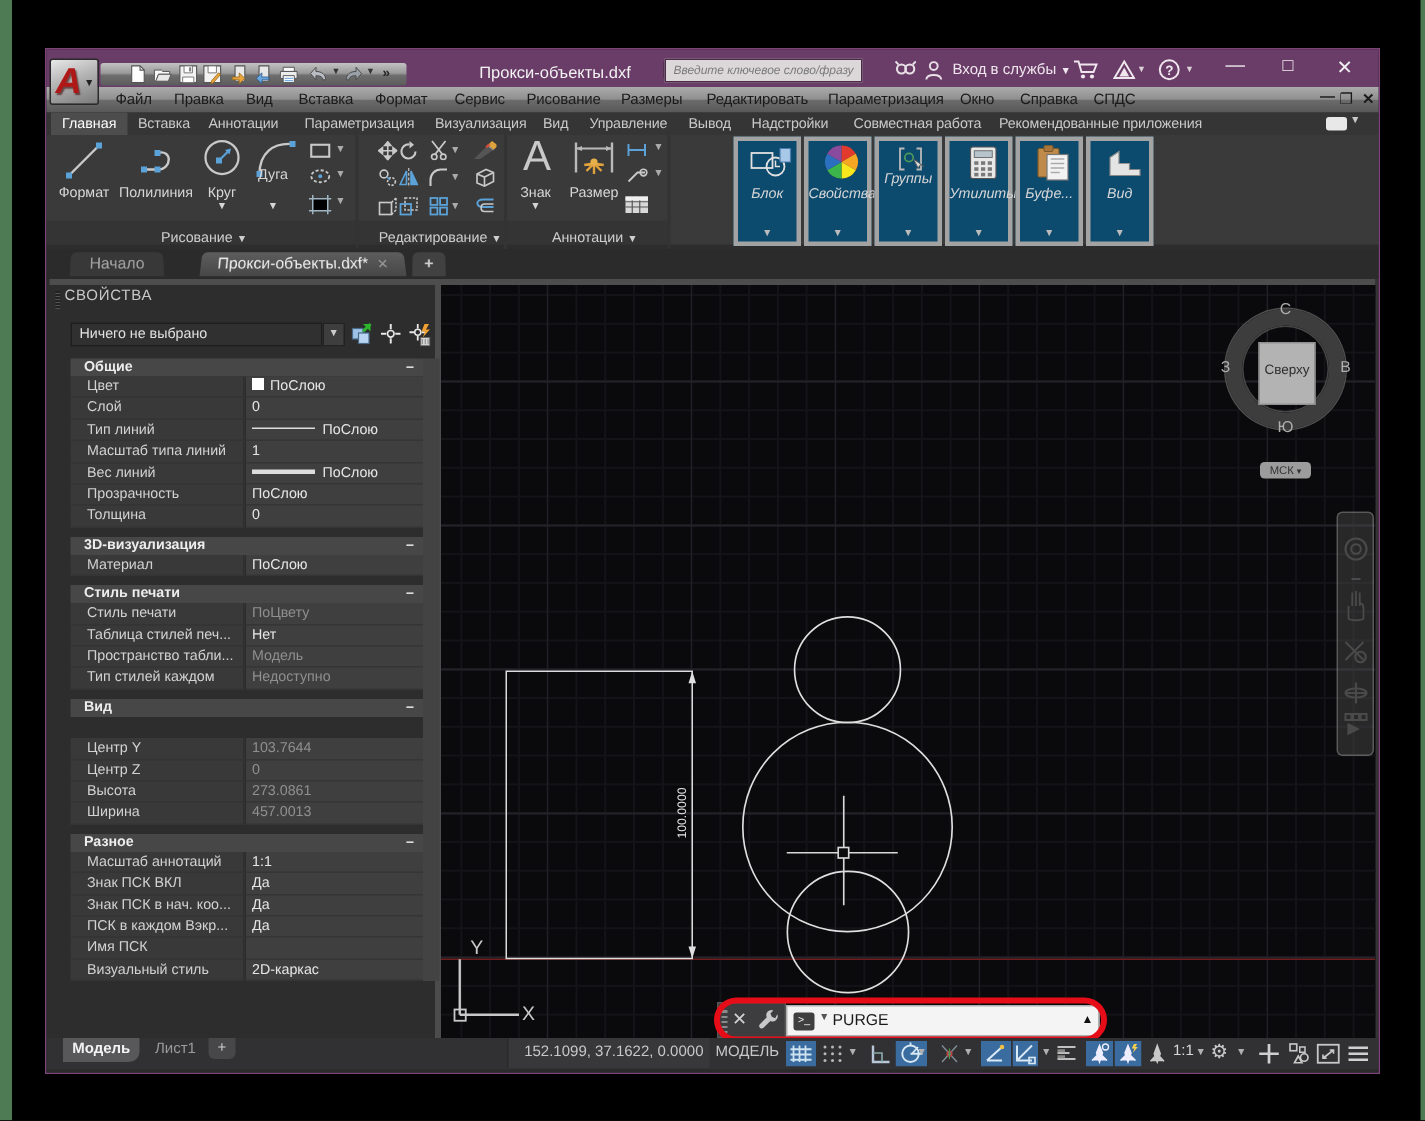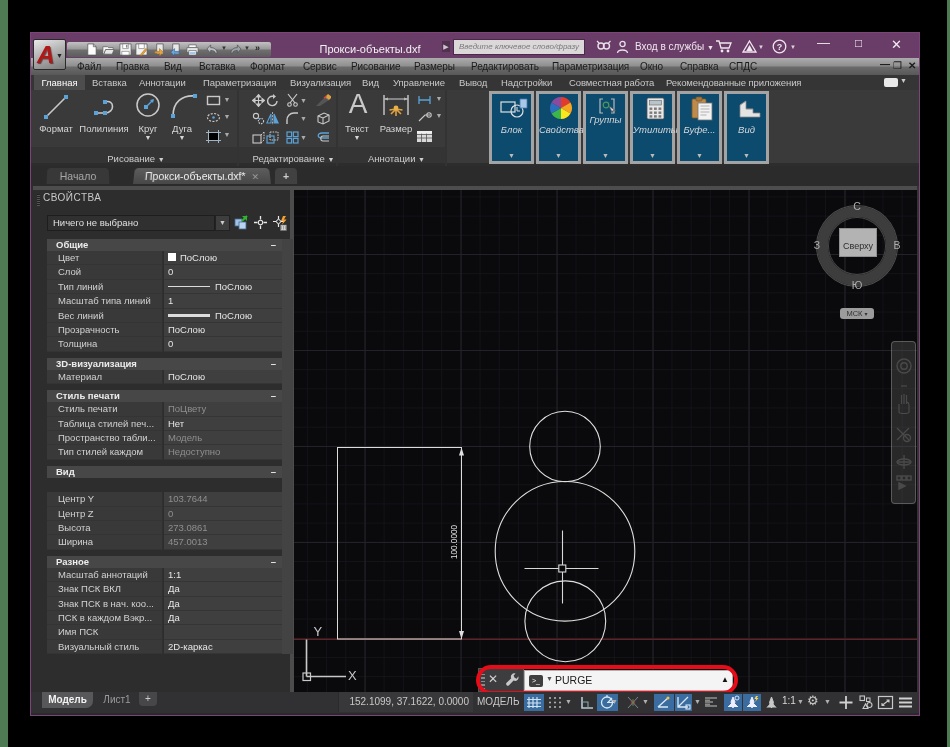--- a/index.html
+++ b/index.html
@@ -7,21 +7,21 @@
 body { font-family:"Liberation Sans", sans-serif; }
 .abs { position:absolute; }
 #screen { position:relative; width:950px; height:747px; background:#000; overflow:hidden; }
 .green { background:#4e7b53; }
 #win { left:31px; top:33px; width:888px; height:682px; background:#333; outline:1px solid #7c4479; }
 
 #titlebar { left:0; top:0; width:888px; height:25px; background:#6a3c68; }
 #qat { left:36px; top:9px; width:204px; height:15px; border-radius:2px; background:linear-gradient(180deg,#c2c2c2,#9a9a9a 45%,#6e6e6e 55%,#5c5c5c); }
 .qi { position:absolute; top:1px; width:13px; height:13px; }
 #doctitle { left:219px; top:10px; width:240px; text-align:center; color:#f2f2f2; font-size:11px; }
-#searchbox { left:422px; top:6px; width:132px; height:16px; background:#dcd8da; border:1px solid #4a2a48; color:#7a7a7a; font-style:italic; font-size:8px; line-height:14px; padding-left:5px; }
+#searchbox { left:412px; top:6px; width:132px; height:16px; background:#dcd8da; border:1px solid #4a2a48; color:#7a7a7a; font-style:italic; font-size:8px; line-height:14px; padding-left:5px; }
 .tbtxt { color:#efe6ee; font-size:10px; top:8px; }
 .winbtn { color:#f0eef0; font-size:13px; top:5px; }
 
 #menubar { left:0; top:25px; width:888px; height:17px; background:linear-gradient(180deg,#ababab,#8f8f8f 48%,#6b6b6b 52%,#585858); }
 .mi { position:absolute; top:3px; color:#1a1a1a; font-size:10px; letter-spacing:-0.1px; }
 
 #alogo { left:2px; top:6px; width:33px; height:31px; background:linear-gradient(160deg,#e8e8e8,#b9b9b9 40%,#7a7a7a); border:1px solid #2a2a2a; border-radius:2px; }
 #alogo .A { position:absolute; left:3px; top:1px; font-size:24px; font-weight:bold; color:#b01818; text-shadow:1px 1px 1px rgba(60,0,0,.6); font-style:italic; }
 #alogo .dd { position:absolute; right:2px; top:12px; color:#222; font-size:7px; }
 
@@ -208,21 +208,21 @@
           <path d="M19 7 l-4 1 3 3z" fill="#5aa2d8"></path>
           <rect x="9" y="13" width="4" height="4" fill="#5aa2d8"></rect>
         </svg>
       <div class="biglabel" style="left:94px;top:33px;width:46px;">Круг</div>
       <div class="biglabel" style="left:108px;top:44px;width:18px;font-size:7px;">▼</div>
       <svg class="abs" style="left:139px;top:2px;width:28px;height:28px;" viewBox="0 0 28 28">
           <path d="M3 24 C3 10 12 3 25 4" stroke="#c9c9c9" stroke-width="1.6" fill="none"></path>
           <rect x="1" y="22" width="4" height="4" fill="#5aa2d8"></rect>
           <rect x="23" y="2" width="4" height="4" fill="#5aa2d8"></rect>
         </svg>
-      <div class="biglabel" style="left:131px;top:33px;width:40px;text-align:center;">Дуга</div>
+      <div class="biglabel" style="left:131px;top:21px;width:40px;text-align:center;">Дуга</div>
       <div class="biglabel" style="left:142px;top:44px;width:18px;font-size:7px;">▼</div>
       <svg class="abs" style="left:175px;top:5px;width:15px;height:11px;" viewBox="0 0 15 11">
           <rect x="1.5" y="1.5" width="12" height="8" stroke="#c9c9c9" stroke-width="1.4" fill="none"></rect>
         </svg>
       <div class="biglabel" style="left:189px;top:6px;width:14px;font-size:7px;color:#aaa;">▼</div>
       <svg class="abs" style="left:175px;top:22px;width:15px;height:11px;" viewBox="0 0 15 11">
           <ellipse cx="7.5" cy="5.5" rx="6" ry="4" stroke="#c9c9c9" stroke-width="1.2" fill="none" stroke-dasharray="2 1.4"></ellipse>
           <circle cx="7.5" cy="5.5" r="1.3" fill="#5aa2d8"></circle>
         </svg>
       <div class="biglabel" style="left:189px;top:23px;width:14px;font-size:7px;color:#aaa;">▼</div>
@@ -285,21 +285,21 @@
           <rect x="7.4" y="7.4" width="4.6" height="4.6" fill="none" stroke="#5aa2d8" stroke-width="1.2"></rect>
         </svg>
       <span class="abs" style="left:269px;top:44px;font-size:7px;color:#aaa;">▼</span>
       <svg class="abs" style="left:285px;top:41px;width:15px;height:13px;" viewBox="0 0 15 13">
           <path d="M13 2 L6 2 C1 2 1 7 6 7 L13 7" stroke="#5aa2d8" stroke-width="1.3" fill="none"></path>
           <path d="M13 5 L7 5 C4 5 4 10 7 10 L13 10" stroke="#c9c9c9" stroke-width="1.1" fill="none"></path>
         </svg>
       <div class="plabel" style="left:210px;width:105px;">Редактирование <span style="font-size:7px;">▼</span></div>
 
       <div class="abs" style="left:315px;top:0px;width:24px;height:26px;color:#c9c9c9;font-size:28px;font-weight:normal;text-align:center;line-height:27px;">A</div>
-      <div class="biglabel" style="left:303px;top:33px;width:46px;">Текст</div>
+      <div class="biglabel" style="left:303px;top:33px;width:46px;">Знак</div>
       <div class="biglabel" style="left:317px;top:44px;width:18px;font-size:7px;">▼</div>
       <svg class="abs" style="left:350px;top:3px;width:30px;height:24px;" viewBox="0 0 30 24">
           <path d="M3 2v20M27 2v20" stroke="#b9b9b9" stroke-width="1.6"></path>
           <path d="M3 6h24" stroke="#b9b9b9" stroke-width="1.2"></path>
           <path d="M3 6l4-1.6v3.2zM27 6l-4-1.6v3.2z" fill="#b9b9b9"></path>
           <path d="M15 16l-5 5M15 16l5 5M15 16l-6.5 1M15 16l6.5 1M15 16l0 7" stroke="#e0a23c" stroke-width="1.6"></path>
           <circle cx="15" cy="15" r="2.4" fill="#e8b04a"></circle>
         </svg>
       <div class="biglabel" style="left:337px;top:33px;width:56px;">Размер</div>
       <svg class="abs" style="left:386px;top:5px;width:15px;height:10px;" viewBox="0 0 15 10">
@@ -528,21 +528,21 @@
         <g stroke="#c8c8c8" stroke-width="1.6" fill="none">
           <line x1="12.5" y1="455.5" x2="12.5" y2="492.5"></line>
           <line x1="12.5" y1="492.5" x2="52" y2="492.5"></line>
           <rect x="9" y="489" width="7.5" height="7.5" stroke-width="1.2"></rect>
         </g>
         <text x="19.5" y="452" fill="#c8c8c8" font-size="13" font-family="Liberation Sans">Y</text>
         <text x="54" y="496" fill="#c8c8c8" font-size="13" font-family="Liberation Sans">X</text>
       </svg>
 
       <div class="abs" style="left:523px;top:22px;width:80px;height:80px;border-radius:50%;border:11px solid #3d3d3d;box-shadow:0 0 0 1px #505050, inset 0 0 0 1px #474747;"></div>
-      <div class="abs" style="left:545px;top:44px;width:38px;height:29px;background:#b3b3b3;border:1px solid #909090;color:#2e2e2e;font-size:9px;text-align:center;line-height:34px;">Сверху</div>
+      <div class="abs" style="left:545px;top:44px;width:38px;height:42px;background:#b3b3b3;border:1px solid #909090;color:#2e2e2e;font-size:9px;text-align:center;line-height:34px;">Сверху</div>
       <div class="abs" style="left:555px;top:16px;width:16px;color:#aeaeae;font-size:10.5px;text-align:center;">С</div>
       <div class="abs" style="left:554px;top:95px;width:18px;color:#aeaeae;font-size:10.5px;text-align:center;">Ю</div>
       <div class="abs" style="left:517px;top:55px;width:12px;color:#aeaeae;font-size:10.5px;text-align:center;">З</div>
       <div class="abs" style="left:597px;top:55px;width:12px;color:#aeaeae;font-size:10.5px;text-align:center;">В</div>
       <div class="abs" style="left:546px;top:124px;width:34px;height:11px;background:#9c9c9c;border-radius:3px;color:#333;font-size:7.5px;line-height:11px;text-align:center;">МСК <span style="font-size:6px;">▾</span></div>
 
       <div class="abs" style="left:597px;top:157px;width:25px;height:163px;background:rgba(84,84,84,0.42);border:1px solid rgba(150,150,150,0.45);border-radius:4px;">
         <svg style="position:absolute;left:3px;top:10px;width:18px;height:140px;" viewBox="0 0 18 140" fill="none" stroke="#4a4a4a" stroke-width="1.4">
           <circle cx="9" cy="14" r="7"></circle>
             <circle cx="9" cy="14" r="3.2"></circle>

